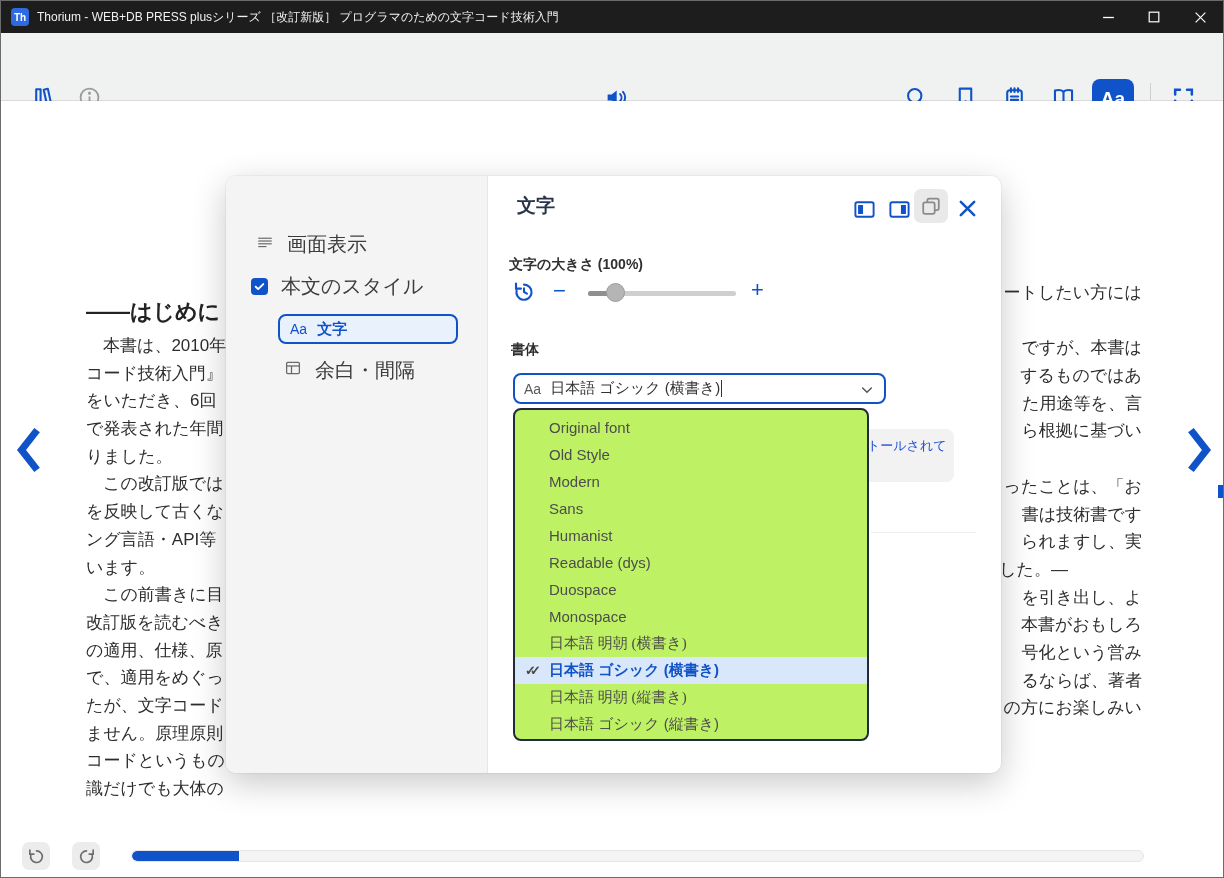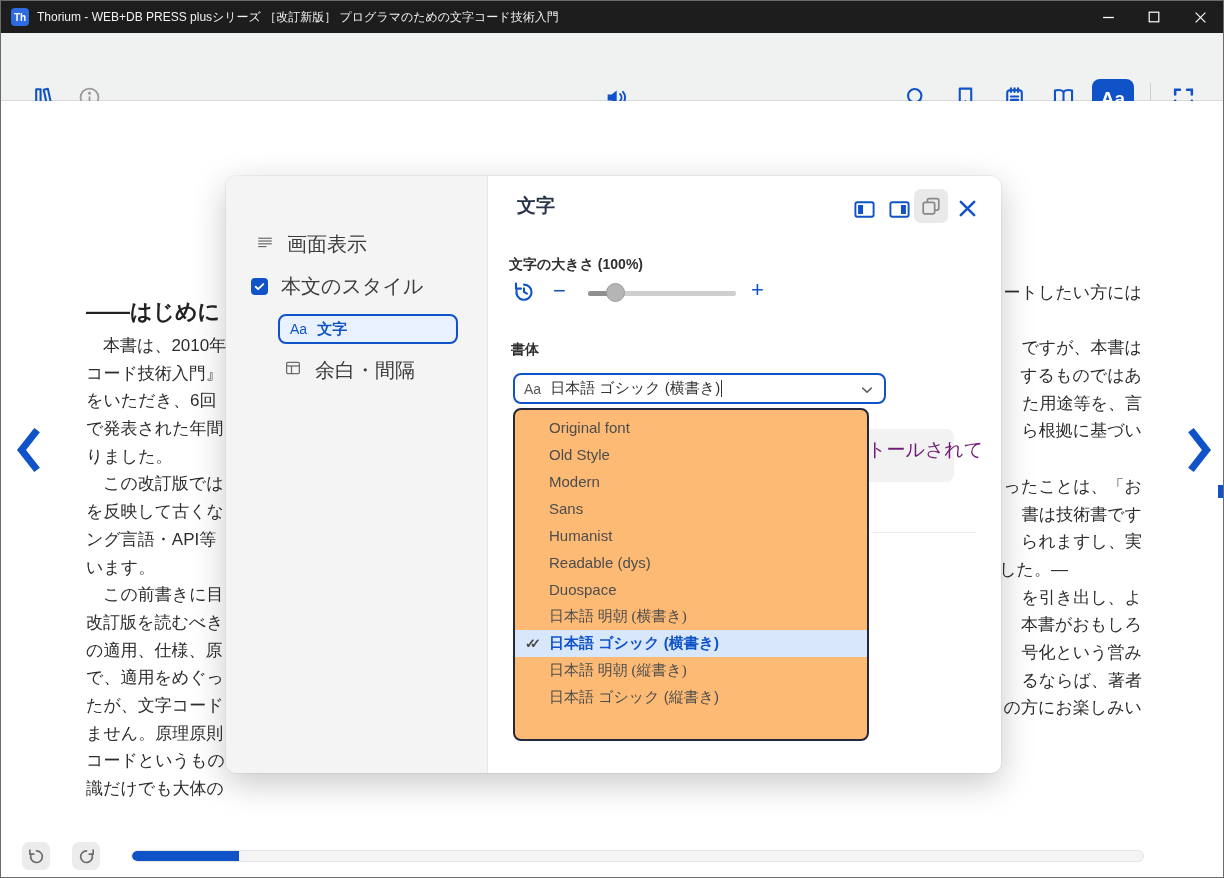--- a/index.html
+++ b/index.html
@@ -55,23 +55,23 @@
   .sl-sign{ position:absolute; color:#1053C8; font-size:22px; font-weight:500; line-height:22px; }
   .track{ position:absolute; left:362px; top:115px; width:148px; height:5px; border-radius:3px; background:#cfcfcf; }
   .track-fill{ height:100%; background:#8f8f8f; border-radius:3px; }
   .thumb{ position:absolute; top:107px; width:19px; height:19px; border-radius:50%; background:#b5b5b5; border:1px solid #9c9c9c; }
   .combo{ position:absolute; left:287px; top:197px; width:373px; height:31px; border:2px solid #1053C8; border-radius:8px; background:#fff; display:flex; align-items:center; z-index:2; }
   .combo .aa{ color:#5a5a5a; font-size:14px; margin-left:9px; }
   .combo .val{ color:#333; font-size:15px; margin-left:9px; white-space:nowrap; }
   .caret{ width:1px; height:17px; background:#333; margin-left:1px; }
   .combo .chev{ position:absolute; right:9px; top:7px; width:16px; height:16px; color:#555; }
   .hintbox{ position:absolute; left:475px; top:253px; width:253px; height:53px; background:#f2f2f2; border-radius:8px; z-index:1; }
-  .hinttext{ position:absolute; left:641px; top:261px; font-size:19px; color:#701a75; z-index:1; white-space:nowrap; }
+  .hinttext{ position:absolute; left:641px; top:261px; font-size:13px; color:#1d4ed8; z-index:1; white-space:nowrap; }
   .hdivider{ position:absolute; left:645px; top:356px; width:105px; height:1px; background:#ededed; z-index:1; }
-  .dropdown{ position:absolute; left:287px; top:232px; width:356px; height:333px; background:#fdba74; border:2px solid #23283c; border-radius:8px; z-index:3; padding-top:4px; }
+  .dropdown{ position:absolute; left:287px; top:232px; width:356px; height:333px; background:#bef264; border:2px solid #23283c; border-radius:8px; z-index:3; padding-top:4px; }
   .dd-item{ height:27px; display:flex; align-items:center; padding-left:10px; font-size:15px; color:#4d4d4d; white-space:nowrap; }
   .dd-check{ width:24px; font-size:13px; letter-spacing:-0.45em; color:#4a4a4a; }
   .dd-item.sel{ background:#d9e7fa; color:#1053C8; font-weight:700; }
   .dd-item.serif .dd-label{ font-family:"Liberation Serif",serif; }
 </style>
 </head>
 <body>
 
 <div class="window">
 
@@ -312,20 +312,24 @@
           <span class="dd-label">Humanist</span>
         </div>
         <div class="dd-item">
           <span class="dd-check"></span>
           <span class="dd-label">Readable (dys)</span>
         </div>
         <div class="dd-item">
           <span class="dd-check"></span>
           <span class="dd-label">Duospace</span>
         </div>
+        <div class="dd-item">
+          <span class="dd-check"></span>
+          <span class="dd-label">Monospace</span>
+        </div>
         <div class="dd-item serif">
           <span class="dd-check"></span>
           <span class="dd-label">日本語 明朝 (横書き)</span>
         </div>
         <div class="dd-item sel">
           <span class="dd-check">✓✓</span>
           <span class="dd-label">日本語 ゴシック (横書き)</span>
         </div>
         <div class="dd-item serif">
           <span class="dd-check"></span>

